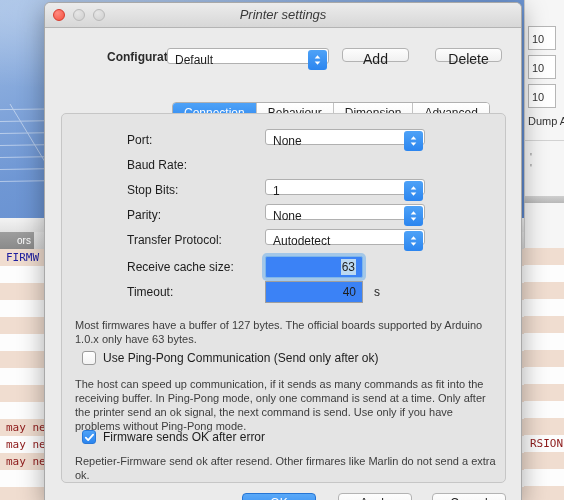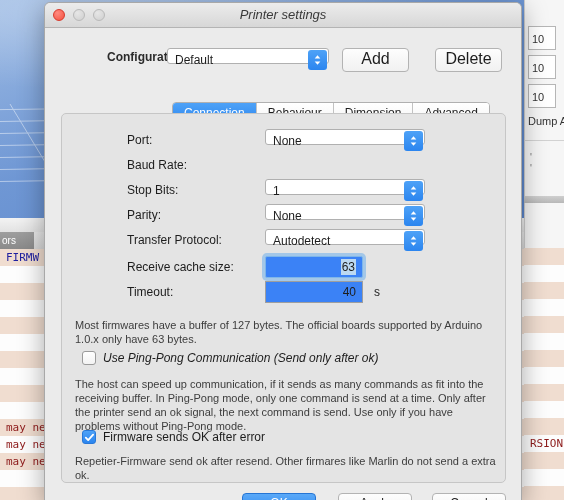--- a/index.html
+++ b/index.html
@@ -35,21 +35,21 @@
   }
   .bg-tabstrip {
     position: absolute; left: 0; top: 232px; width: 524px; height: 17px;
     background: linear-gradient(#e9e9e9, #d8d8d8);
     border-bottom: 1px solid #b9b9b9;
   }
   .bg-tab-active {
     position: absolute; left: 0; top: 232px; height: 17px; width: 34px;
     background: linear-gradient(#9e9e9e, #8a8a8a);
     color: #fff; font-size: 10px; line-height: 17px;
-    padding-left: 2px; box-sizing: border-box;
+    padding-left: 17px; box-sizing: border-box;
     overflow: hidden; white-space: nowrap;
   }
   .bg-log {
     position: absolute; left: 0; top: 249px; width: 524px; height: 251px;
     background: #fff; overflow: hidden;
   }
   .bg-log-row {
     height: 17px; line-height: 17px;
     font-family: "DejaVu Sans Mono", monospace; font-size: 11px;
     white-space: nowrap; overflow: hidden;
@@ -141,24 +141,24 @@
   .stepper {
     position: absolute; right: 0px; top: 0px; width: 19px; height: 20px;
     margin: 1px 1px 0 0;
     background: linear-gradient(#4ea2f7, #2b85ef);
     border-radius: 3px;
     display: flex; flex-direction: column; align-items: center; justify-content: center;
   }
   .stepper svg { display: block; }
 
   .btn {
-    position: absolute; box-sizing: border-box; height: 24px;
+    position: absolute; box-sizing: border-box; height: 14px;
     background: linear-gradient(#fdfdfd, #f1f1f1);
     border: 1px solid #b3b3b3; border-radius: 4px;
-    font-size: 16px; color: #1d1d1d; text-align: center; line-height: 20px;
+    font-size: 14px; color: #1d1d1d; text-align: center; line-height: 20px;
   }
 
   
   .tabs {
     position: absolute; left: 127px; top: 74px;
     height: 21px; display: flex;
     border: 1px solid #b0b0b0; border-radius: 4px; overflow: hidden;
     background: #fff;
   }
   .tab {
@@ -387,21 +387,21 @@
 
         <div class="field-label" style="left:65px; top:146px;">Receive cache size:</div>
         <div class="txtfield focused" style="left:203px; top:142px; width:98px;"><span class="sel">63</span></div>
 
         <div class="field-label" style="left:65px; top:171px;">Timeout:</div>
         <div class="txtfield" style="left:203px; top:167px; width:98px;">40</div>
         <div class="unit" style="left:312px; top:171px;">s</div>
 
         <div class="helptext" style="left:13px; top:204px; width:420px;">Most firmwares have a buffer of 127 bytes. The official boards supported by Arduino 1.0.x only have 63 bytes.</div>
 
-        <div class="checkrow" style="left:20px; top:237px;font-style:italic;">
+        <div class="checkrow" style="left:20px; top:237px;">
           <div class="cbox"></div>
           <div class="cbox-label">Use Ping-Pong Communication (Send only after ok)</div>
         </div>
 
         <div class="helptext" style="left:13px; top:263px; width:420px;">The host can speed up communication, if it sends as many commands as fit into the receiving buffer. In Ping-Pong mode, only one command is send at a time. Only after the printer send an ok signal, the next command is send. Use only if you have problems without Ping-Pong mode.</div>
 
         <div class="checkrow" style="left:20px; top:316px;">
           <div class="cbox checked">
             <svg width="11" height="11" viewBox="0 0 11 11">
               <path d="M1.8 5.6 L4.2 8.1 L9.1 2.6" stroke="#ffffff" stroke-width="1.8" fill="none" stroke-linecap="round" stroke-linejoin="round"></path>

